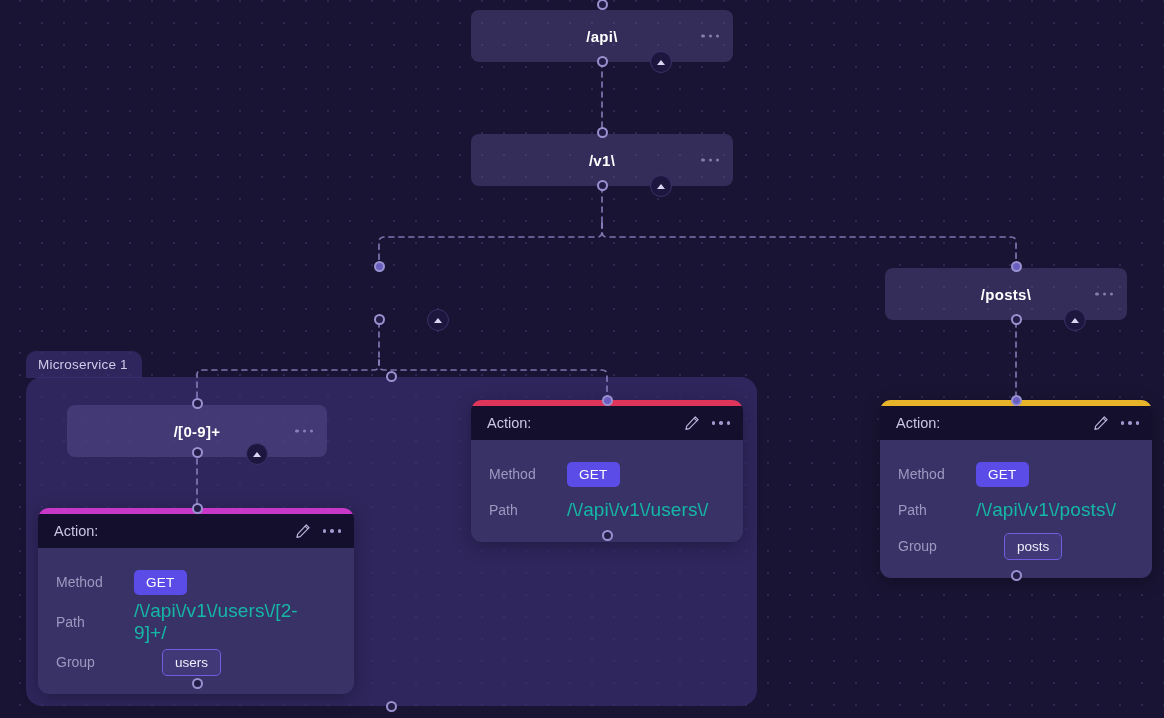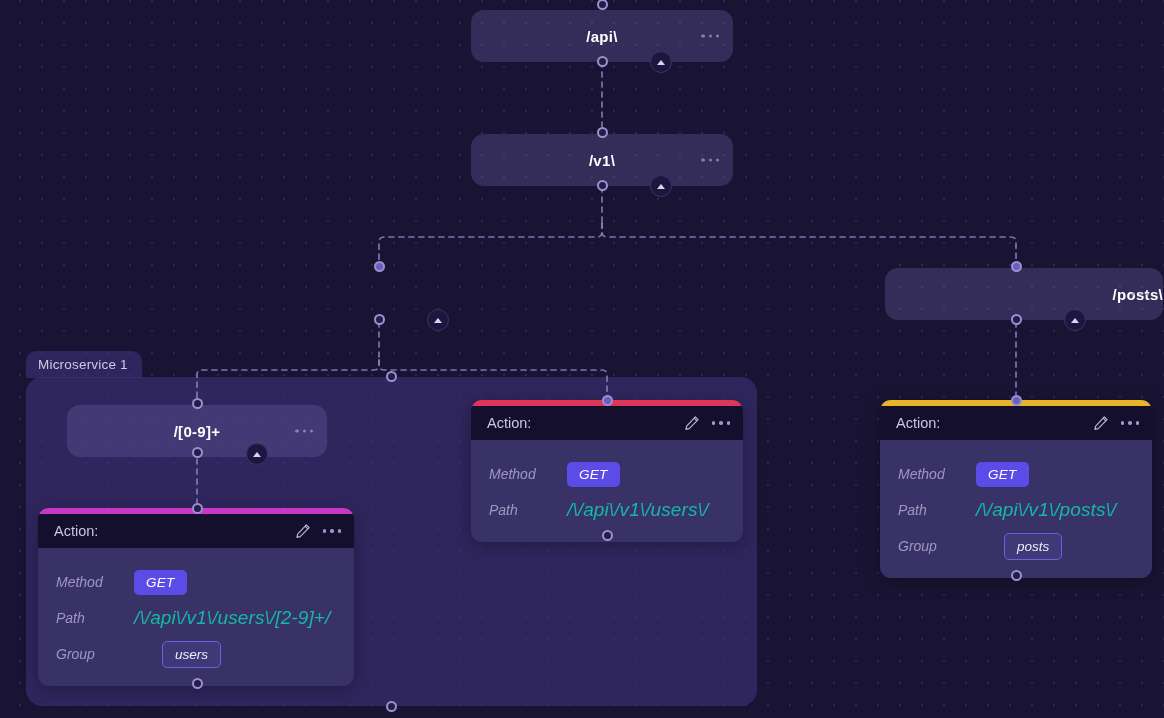--- a/index.html
+++ b/index.html
@@ -62,21 +62,21 @@
     font-size: 13.5px;
     color: #cfcae8;
     letter-spacing: .2px;
     white-space: nowrap;
   }
 
   
   .node {
     position: absolute;
     background: rgba(108,98,168,.33);
-    border-radius: 13px;
+    border-radius: 8px;
     display: flex;
     align-items: center;
     justify-content: center;
     z-index: 4;
   }
   .node-label {
     font-size: 15px;
     font-weight: 700;
     color: #ffffff;
     letter-spacing: .3px;
@@ -119,21 +119,21 @@
     flex: 1;
   }
   .pencil { width: 16px; height: 16px; margin-right: 12px; display:block; }
   .pencil svg { display:block; }
   .card-dots { display: flex; gap: 4px; }
   .card-dots i {
     width: 3.4px; height: 3.4px;
     border-radius: 50%;
     background: #9f98cc;
   }
-  .card-body { padding: 16px 0 14px 0; font-style: italic; }
+  .card-body { padding: 16px 8px 14px 0; }
   .row {
     display: flex;
     align-items: center;
     min-height: 36px;
     padding: 0 18px;
   }
   .row-key {
     width: 78px;
     flex: none;
     font-size: 14px;
@@ -247,21 +247,21 @@
       </span>
   </div>
   <div class="port" style="left:596.5px; top:127px;"></div>
   <div class="port" style="left:596.5px; top:180px;"></div>
   <div class="collapse" style="left:650px; top:175px;"></div>
 
   <div class="port filled" style="left:373.5px; top:261px;"></div>
   <div class="port" style="left:373.5px; top:314px;"></div>
   <div class="collapse" style="left:427px; top:309px;"></div>
 
-  <div class="node" style="left:885px; top:268px; width:278px; height:52px;justify-content:flex-end;">
+  <div class="node" style="left:885px; top:268px; width:242px; height:52px;">
     <span class="node-label">/posts\</span>
     <span class="node-dots">
         <i></i>
         <i></i>
         <i></i>
       </span>
   </div>
   <div class="port filled" style="left:1010.5px; top:261px;"></div>
   <div class="port" style="left:1010.5px; top:314px;"></div>
   <div class="collapse" style="left:1064px; top:309px;"></div>

